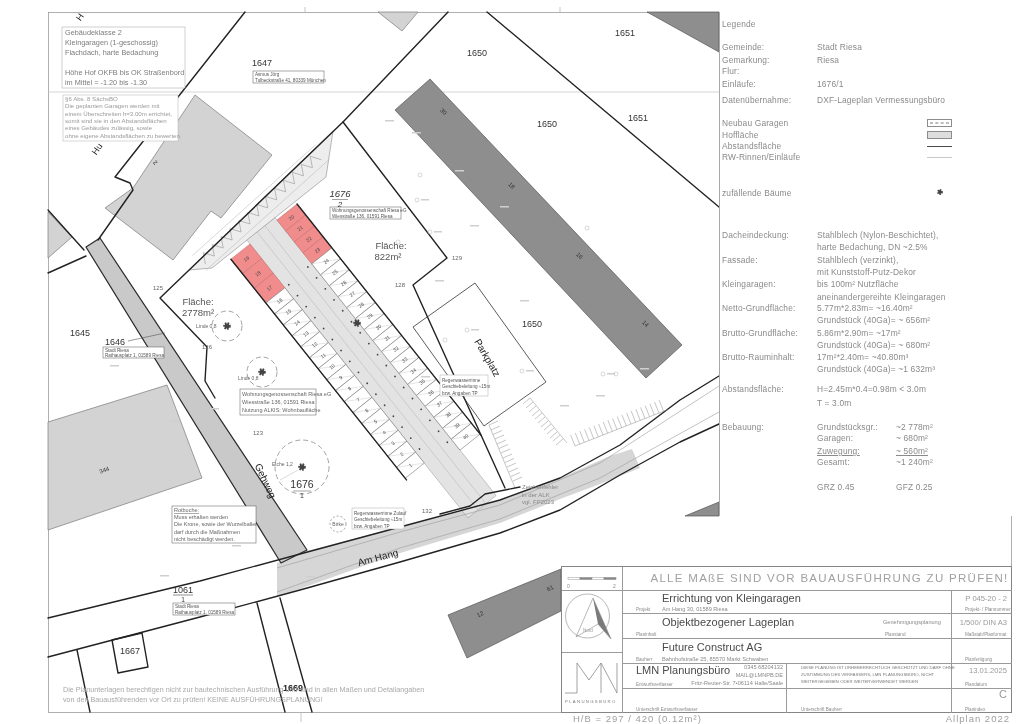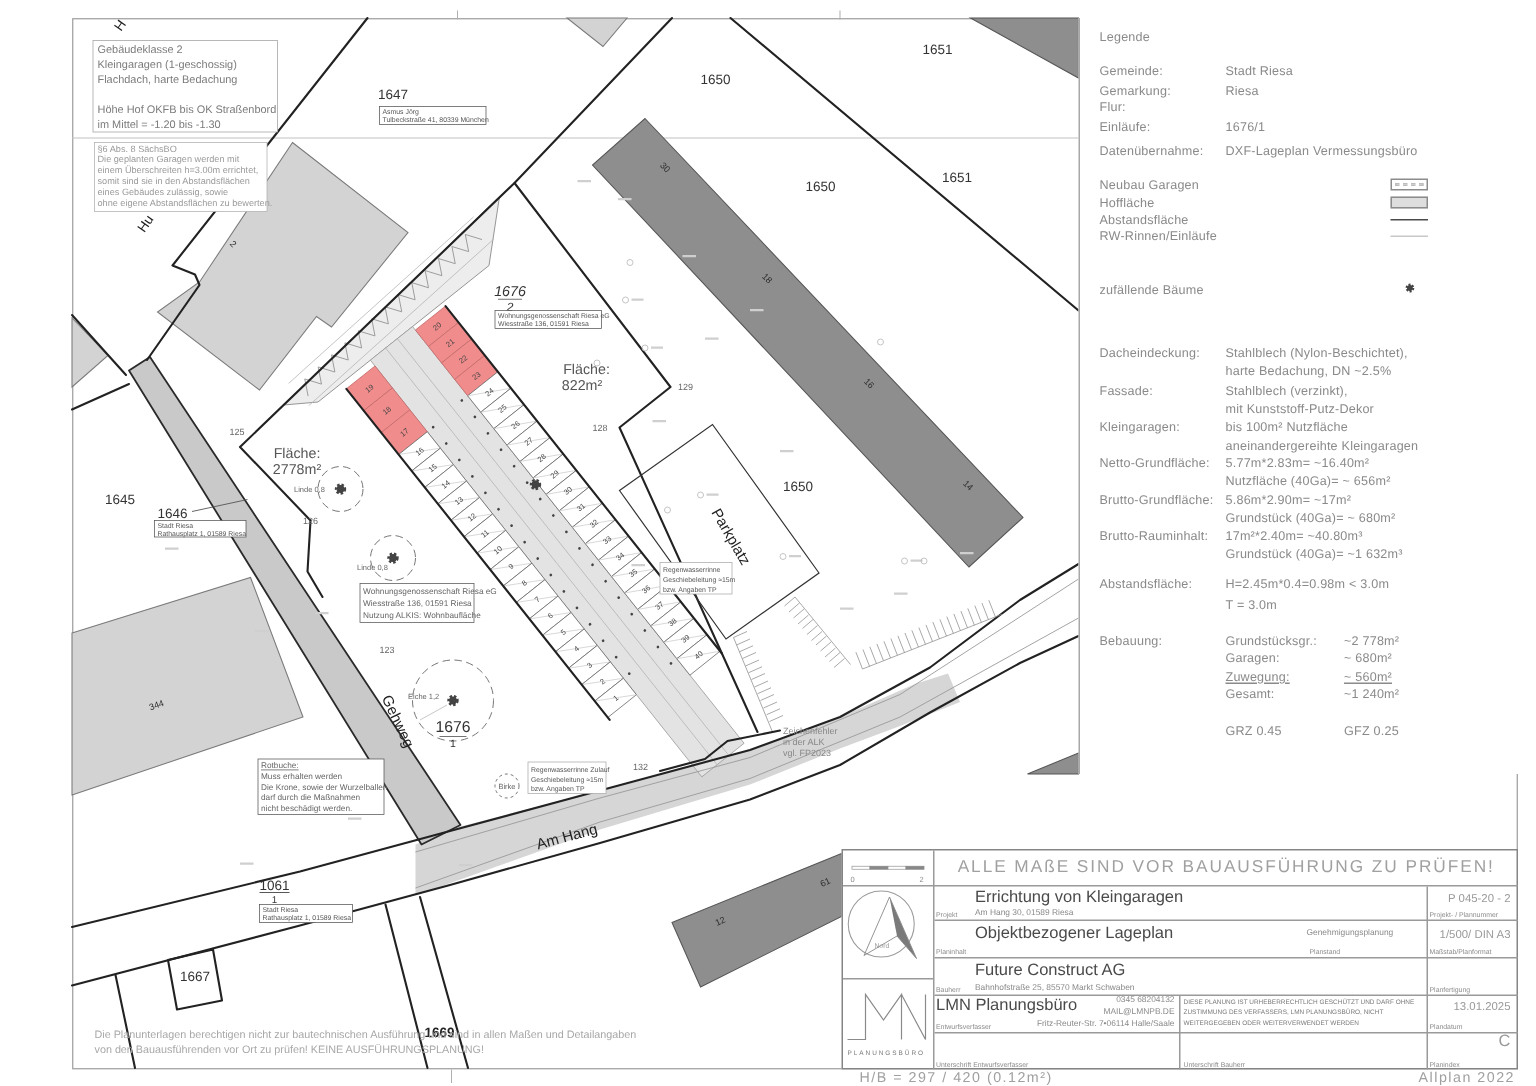--- a/index.html
+++ b/index.html
@@ -38,36 +38,36 @@
   .boxtxt2{font-size:5.5px;fill:#666;}
   .note1{font-size:7.3px;fill:#7c7c7c;}
   .note2{font-size:6.1px;fill:#9a9a9a;}
   .annot{font-size:6px;fill:#888;}
   .disclaim{font-size:7.2px;fill:#a8a8a8;}
   .comb{fill:none;stroke:#8c8c8c;stroke-width:0.5;}
 
   
   .legend{position:absolute;left:719px;top:12px;width:292px;height:504px;background:#fff;border-left:1px solid #a8a8a8;}
   .legend .row{position:absolute;left:0;width:100%;height:11px;font-size:8.4px;color:var(--legend-text,#8a8a8a);letter-spacing:0.15px;white-space:nowrap;line-height:10px;}
-  .legend .k{position:absolute;left:13px;}
+  .legend .k{position:absolute;left:2px;}
   .legend .v{position:absolute;left:97px;}
   .legend .v2{position:absolute;left:176px;}
   .legend .sym{position:absolute;left:207px;top:1px;width:25px;height:8px;}
   .legend .u{text-decoration:underline;}
   .sym-garage{box-sizing:border-box;border:1px solid #8c8c8c;}
   .sym-garage::after{content:"";position:absolute;left:2px;right:2px;top:2px;bottom:2px;border:1px dashed #bdbdbd;}
   .sym-yard{box-sizing:border-box;border:1px solid #8c8c8c;background:#dedede;}
   .sym-thick{border-top:1.6px solid #4a4a4a;margin-top:4px;height:0 !important;}
   .sym-thin{border-top:1px solid #c8c8c8;margin-top:4px;height:0 !important;}
   .sym-dash{border-top:1px dashed #c8c8c8;margin-top:4px;height:0 !important;}
 
   
   .tb{position:absolute;left:561px;top:566px;width:451px;height:147px;background:#fff;border:1px solid #858585;box-sizing:border-box;}
   .tb .ln{position:absolute;background:#9a9a9a;}
-  .tb .t{position:absolute;white-space:nowrap;}
+  .tb .t{position:absolute;white-space:nowrap;margin-left:12px;}
   .tb .big{font-size:11px;color:#4a4a4a;}
   .tb .mid{font-size:5.6px;color:#8a8a8a;}
   .tb .sm{font-size:4.6px;color:#8c8c8c;}
   .tb .num{font-size:7.6px;color:#9a9a9a;right:4px;}
   .tb .banner{left:61px;top:5px;width:389px;text-align:center;font-size:11.5px;color:#a0a0a0;letter-spacing:1.3px;}
   .tb .copy{font-size:4.3px;color:#7a7a7a;line-height:7px;}
   .tb svg{position:absolute;left:0;top:0;}
   .footer{position:absolute;top:713px;font-size:9.5px;color:#a0a0a0;letter-spacing:1px;white-space:nowrap;}
 </style>
 </head>
@@ -536,21 +536,21 @@
       <span class="v">bis 100m² Nutzfläche</span>
     </div>
   <div class="row" style="top:280px">
       <span class="v">aneinandergereihte Kleingaragen</span>
     </div>
   <div class="row" style="top:291px">
       <span class="k">Netto-Grundfläche:</span>
       <span class="v">5.77m*2.83m= ~16.40m²</span>
     </div>
   <div class="row" style="top:303px">
-      <span class="v">Nutzfläche (40Ga)= ~ 656m²</span>
+      <span class="v">Grundstück (40Ga)= ~ 656m²</span>
     </div>
   <div class="row" style="top:316px">
       <span class="k">Brutto-Grundfläche:</span>
       <span class="v">5.86m*2.90m= ~17m²</span>
     </div>
   <div class="row" style="top:328px">
       <span class="v">Grundstück (40Ga)= ~ 680m²</span>
     </div>
   <div class="row" style="top:340px">
       <span class="k">Brutto-Rauminhalt:</span>

